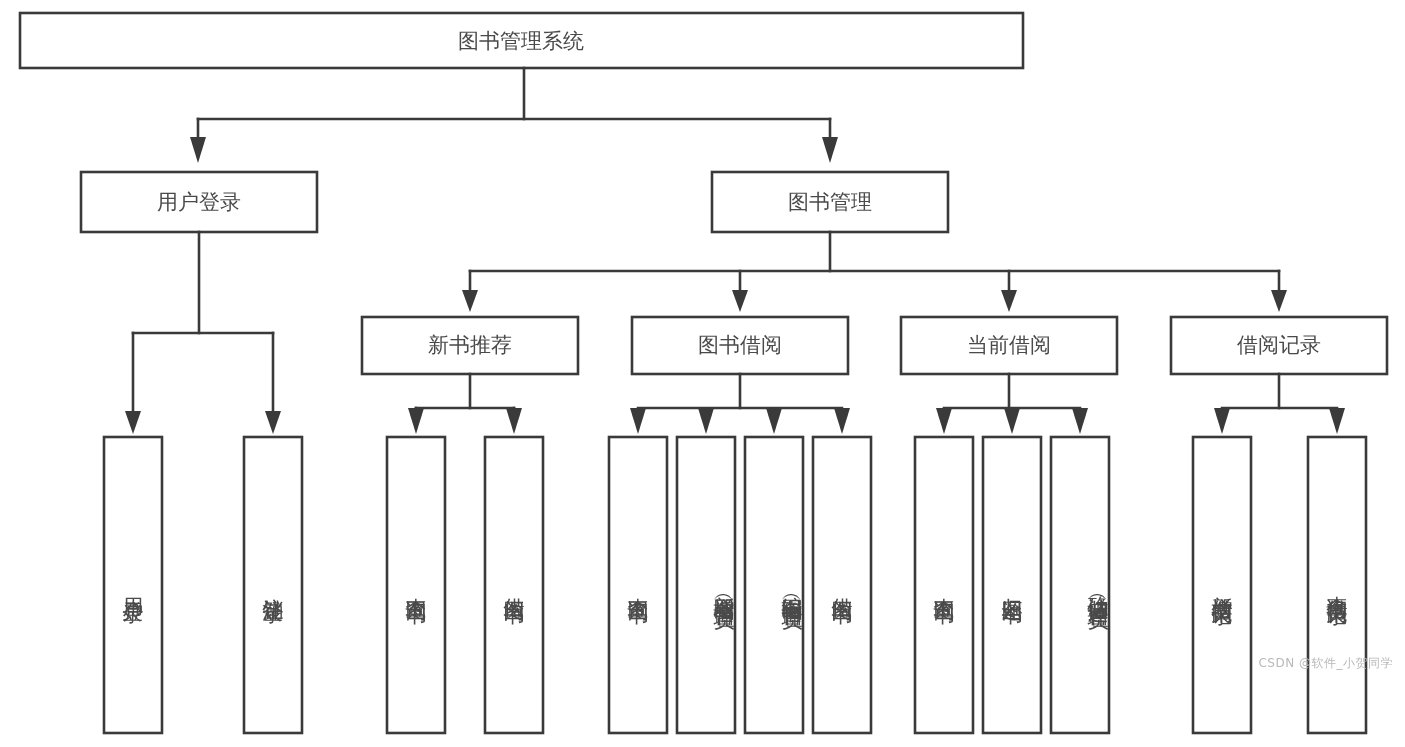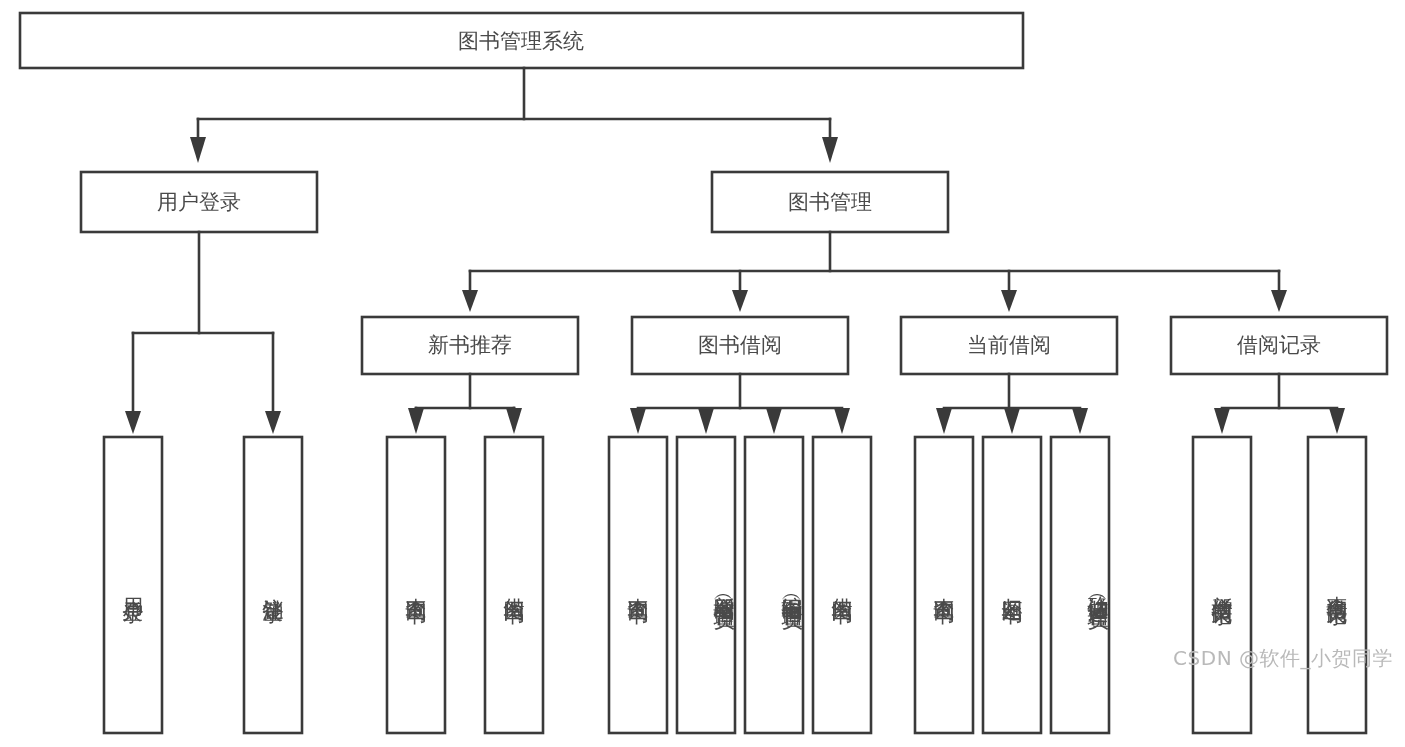--- a/index.html
+++ b/index.html
@@ -64,21 +64,21 @@
     text-align: center;
     white-space: nowrap;
     pointer-events: none;
     user-select: none;
   }
   .watermark {
     position: absolute;
     right: 12px;
     bottom: 6px;
     font-family: "DejaVu Sans", "Liberation Sans", sans-serif;
-    font-size: 20px;
+    font-size: 12px;
     color: #b9b9b9;
     letter-spacing: 0.5px;
     white-space: nowrap;
     margin-left: 44px;
   }
 </style>
 </head>
 <body>
 
 <div id="diagram-root">

